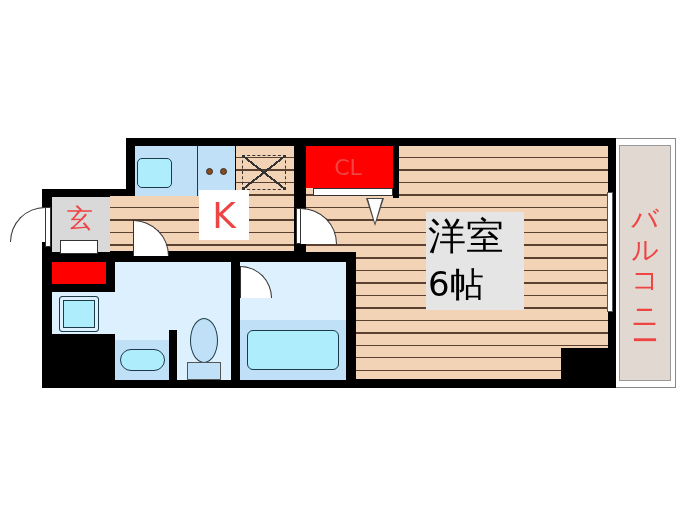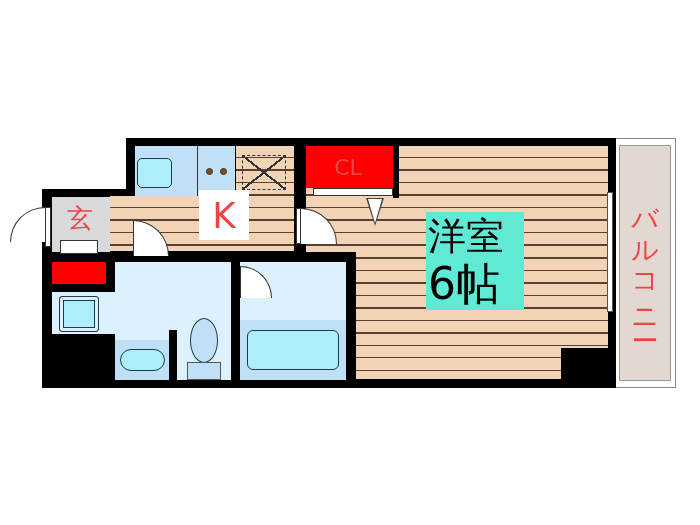--- a/index.html
+++ b/index.html
@@ -36,23 +36,23 @@
 
   <div class="abs" style="left:607px;top:192px;width:6px;height:120px;background:#fff;border:1px solid #555;"></div>
 
   <div class="abs red" style="left:303px;top:146px;width:92px;height:42px;"></div>
   <div class="abs wall" style="left:393px;top:146px;width:6px;height:52px;"></div>
   <div class="abs label" style="left:303px;top:146px;width:90px;height:42px;font-size:22px;">CL</div>
   <div class="abs" style="left:313px;top:188px;width:80px;height:8px;background:#fff;border:1px solid #333;"></div>
   <div class="abs" style="left:366px;top:198px;width:0;height:0;border-left:9px solid transparent;border-right:9px solid transparent;border-top:28px solid #444;"></div>
   <div class="abs" style="left:368px;top:199px;width:0;height:0;border-left:7px solid transparent;border-right:7px solid transparent;border-top:24px solid #fff;"></div>
 
-  <div class="abs" style="left:426px;top:212px;width:98px;height:98px;background:#5eead4;">
+  <div class="abs" style="left:426px;top:212px;width:98px;height:98px;background:#e5e5e5;">
     <div class="abs" style="left:2px;top:2px;font-size:38px;line-height:44px;">洋室</div>
-    <div class="abs" style="left:2px;top:50px;font-size:44px;line-height:44px;">6帖</div>
+    <div class="abs" style="left:2px;top:50px;font-size:34px;line-height:44px;">6帖</div>
   </div>
 
   <div class="abs wall" style="left:126px;top:138px;width:180px;height:120px;"></div>
   <div class="abs wall" style="left:42px;top:189px;width:90px;height:199px;"></div>
   <div class="abs wall" style="left:42px;top:252px;width:260px;height:136px;"></div>
 
   <div class="abs wet2" style="left:135px;top:146px;width:100px;height:50px;"></div>
   <div class="abs" style="left:197px;top:146px;width:1px;height:50px;background:#333;"></div>
   <div class="abs fixture" style="left:137px;top:158px;width:35px;height:30px;border-radius:5px;"></div>
   <div class="abs" style="left:206px;top:168px;width:7px;height:7px;border-radius:50%;background:#8a4a1a;border:1px solid #333;"></div>

